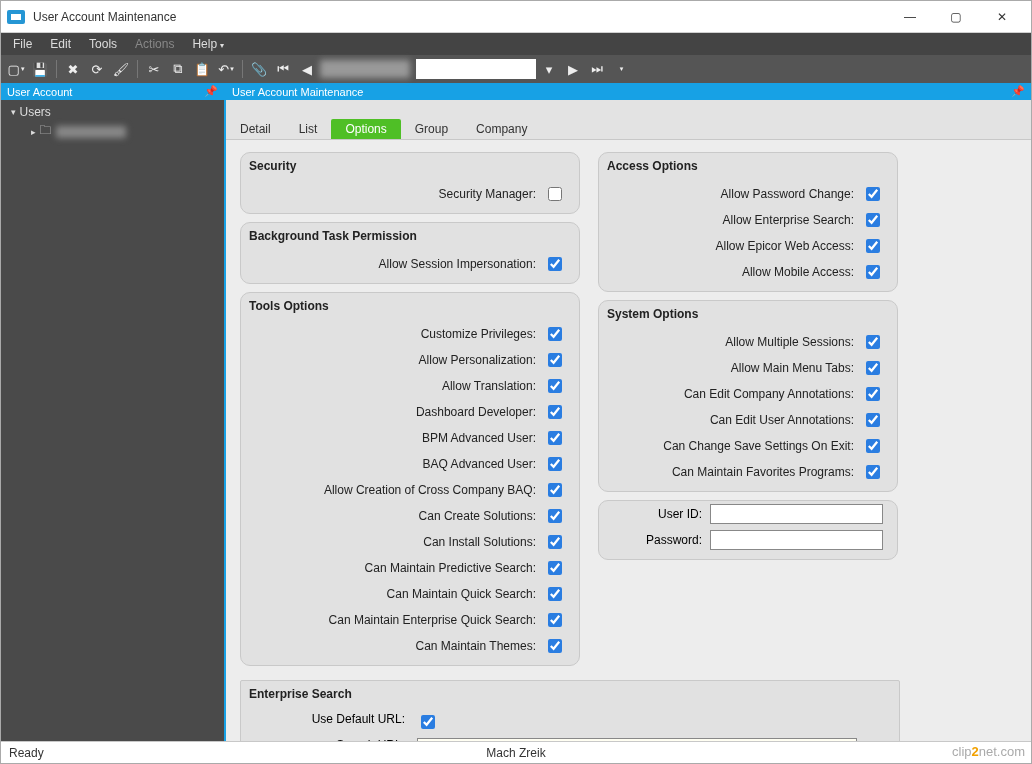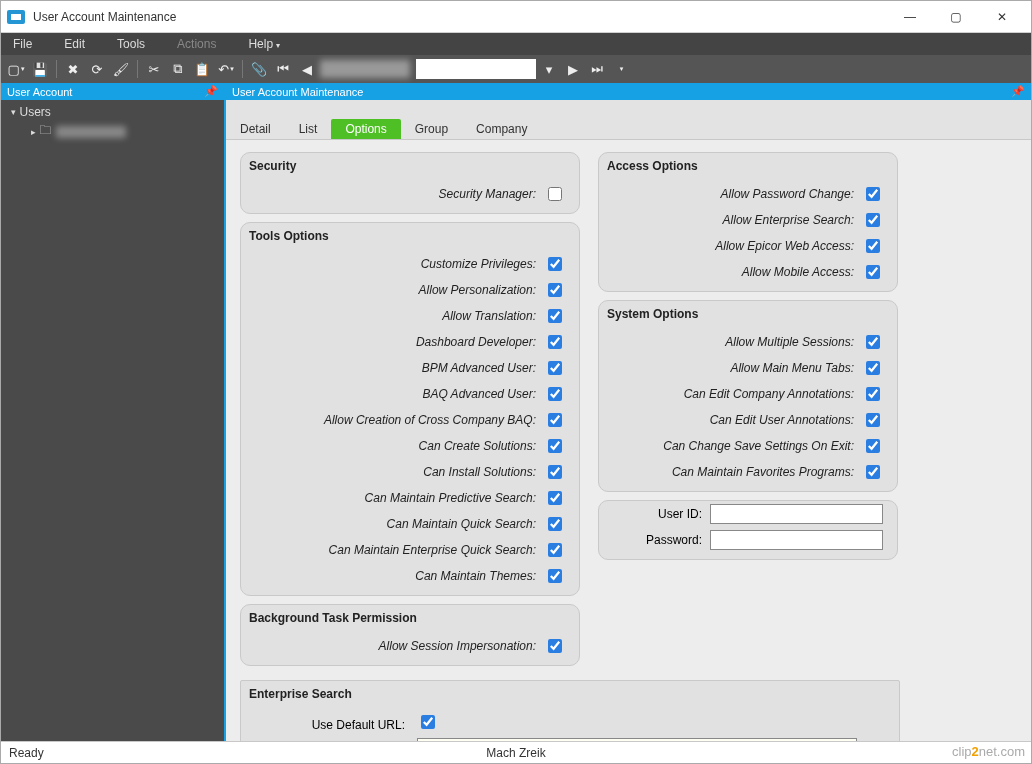--- a/index.html
+++ b/index.html
@@ -6,21 +6,21 @@
   body { margin:0; padding:0; background:#fff; overflow:hidden; }
   .window { width:1032px; height:764px; border:1px solid #aaa; display:flex; flex-direction:column; background:#6d28d9; position:relative;}
   
   .titlebar { height:32px; display:flex; align-items:center; padding:0 6px; background:#fff; border-bottom:1px solid #d0d0d0;}
   .titlebar .appicon { width:18px; height:14px; background:#2596d4; border-radius:2px; margin-right:8px; display:flex; align-items:center; justify-content:center;}
   .titlebar .appicon::after{content:""; width:10px; height:6px; background:#fff;}
   .titlebar .title { font-size:12px; color:#333; flex:1;}
   .winbtns { display:flex; gap:0;}
   .winbtn { width:46px; height:28px; display:flex; align-items:center; justify-content:center; font-size:12px; color:#333;}
   
-  .menubar { height:22px; background:#444; color:#ddd; display:flex; align-items:center; padding:0 4px; font-size:12px; gap:16px;}
+  .menubar { height:22px; background:#444; color:#ddd; display:flex; align-items:center; padding:0 4px; font-size:12px; gap:2px;}
   .menubar .mitem { padding:2px 8px; }
   .menubar .mitem.disabled { color:#888;}
   .menubar .mitem .caret {font-size:8px; margin-left:3px;}
   
   .toolbar { height:28px; background:#555; display:flex; align-items:center; padding:0 4px; gap:2px;}
   .tbtn { width:22px; height:22px; display:flex; align-items:center; justify-content:center; color:#eee; font-size:13px; border-radius:2px; }
   .tbtn .caret{font-size:7px; margin-left:1px;}
   .tsep { width:1px; height:18px; background:#777; margin:0 3px;}
   .navfield { width:120px; height:20px; background:#fff; margin-left:4px;}
   
@@ -40,27 +40,27 @@
   .tabrow { height:40px; background:#e3e3e3; border-bottom:1px solid #c8c8c8; display:flex; align-items:flex-end; font-size:12px; padding-top:2px;}
   .tab { padding:3px 14px; color:#333; }
   .tab.active { background:#4fbf26; color:#fff; border-top-left-radius:2px;border-top-right-radius:2px;}
   .formarea { flex:1; background:#ededed; padding:12px 14px; overflow:auto;}
   .cols { display:flex; gap:18px; align-items:flex-start;}
   .col { width:340px;}
   .colR { width:300px;}
   .section { background:#e1e1e1; border:1px solid #c9c9c9; border-radius:10px; margin-bottom:8px; padding-bottom:6px;}
   .sectitle { font-size:12px; font-weight:bold; padding:6px 8px 8px 8px; color:#222;}
   .row { display:flex; align-items:center; justify-content:flex-end; padding:3px 14px 3px 8px; gap:8px; font-size:12px; color:#222;}
-  .row .lbl { text-align:right; flex:1;font-style:italic;}
+  .row .lbl { text-align:right; flex:1;}
   .row input[type="checkbox"]{ width:14px; height:14px; accent-color:#2a7de1;}
   .rowfield { display:flex; align-items:center; padding:3px 14px 3px 8px; gap:8px; font-size:12px;justify-content:center;}
   .rowfield .lbl { width:95px; text-align:right;}
   .rowfield input[type="text"]{ flex:1; height:20px; border:1px solid #888; padding:0 4px; font-size:12px;}
   .entsection { background:#e1e1e1; border:1px solid #c9c9c9; border-radius:2px; padding-bottom:8px; margin-top:6px; width:660px;}
-  .entrow { display:flex; align-items:flex-end; gap:12px; font-size:12px; padding:3px 14px;}
+  .entrow { display:flex; align-items:flex-start; gap:12px; font-size:12px; padding:3px 14px;}
   .entrow .lbl { width:150px; text-align:right;}
   .entrow input[type="checkbox"]{width:14px;height:14px; accent-color:#2a7de1;}
   .entrow input[type="text"]{ width:440px; height:20px; border:1px solid #888; padding:0 4px; font-size:12px; background:#fffef2;}
   
   .statusbar { height:22px; background:#fff; border-top:1px solid #c8c8c8; display:flex; align-items:center; font-size:12px; color:#333; padding:0 8px; justify-content:space-between;}
   .statusbar .mid{position:absolute; left:50%; transform:translateX(-50%);}
   .watermark { position:absolute; right:6px; bottom:4px; font-size:13px; color:#aaa;}
   .watermark .o{color:#f2a100; font-weight:bold;}
   .blurbox{ width:90px; height:18px; background:#999; filter:blur(3px); border-radius:2px;}
 </style>
@@ -152,81 +152,81 @@
           <div class="col">
             <div class="section">
               <div class="sectitle">Security</div>
               <div class="row">
                 <span class="lbl">Security Manager:</span>
                 <input type="checkbox" style="">
               </div>
             </div>
 
             <div class="section">
-              <div class="sectitle">Tools Options</div>
-              <div class="row">
-                  <span class="lbl">Customize Privileges:</span>
-                  <input type="checkbox" checked="" style="">
-                </div>
-              <div class="row">
-                  <span class="lbl">Allow Personalization:</span>
-                  <input type="checkbox" checked="" style="">
-                </div>
-              <div class="row">
-                  <span class="lbl">Allow Translation:</span>
-                  <input type="checkbox" checked="" style="">
-                </div>
-              <div class="row">
-                  <span class="lbl">Dashboard Developer:</span>
-                  <input type="checkbox" checked="" style="">
-                </div>
-              <div class="row">
-                  <span class="lbl">BPM Advanced User:</span>
-                  <input type="checkbox" checked="" style="">
-                </div>
-              <div class="row">
-                  <span class="lbl">BAQ Advanced User:</span>
-                  <input type="checkbox" checked="" style="">
-                </div>
-              <div class="row">
-                  <span class="lbl">Allow Creation of Cross Company BAQ:</span>
-                  <input type="checkbox" checked="" style="">
-                </div>
-              <div class="row">
-                  <span class="lbl">Can Create Solutions:</span>
-                  <input type="checkbox" checked="" style="">
-                </div>
-              <div class="row">
-                  <span class="lbl">Can Install Solutions:</span>
-                  <input type="checkbox" checked="" style="">
-                </div>
-              <div class="row">
-                  <span class="lbl">Can Maintain Predictive Search:</span>
-                  <input type="checkbox" checked="" style="">
-                </div>
-              <div class="row">
-                  <span class="lbl">Can Maintain Quick Search:</span>
-                  <input type="checkbox" checked="" style="">
-                </div>
-              <div class="row">
-                  <span class="lbl">Can Maintain Enterprise Quick Search:</span>
-                  <input type="checkbox" checked="" style="">
-                </div>
-              <div class="row">
-                  <span class="lbl">Can Maintain Themes:</span>
-                  <input type="checkbox" checked="" style="">
-                </div>
-            </div>
-
-            <div class="section">
               <div class="sectitle">Background Task Permission</div>
               <div class="row">
                 <span class="lbl">Allow Session Impersonation:</span>
                 <input type="checkbox" checked="" style="">
               </div>
+            </div>
+
+            <div class="section">
+              <div class="sectitle">Tools Options</div>
+              <div class="row">
+                  <span class="lbl">Customize Privileges:</span>
+                  <input type="checkbox" checked="" style="">
+                </div>
+              <div class="row">
+                  <span class="lbl">Allow Personalization:</span>
+                  <input type="checkbox" checked="" style="">
+                </div>
+              <div class="row">
+                  <span class="lbl">Allow Translation:</span>
+                  <input type="checkbox" checked="" style="">
+                </div>
+              <div class="row">
+                  <span class="lbl">Dashboard Developer:</span>
+                  <input type="checkbox" checked="" style="">
+                </div>
+              <div class="row">
+                  <span class="lbl">BPM Advanced User:</span>
+                  <input type="checkbox" checked="" style="">
+                </div>
+              <div class="row">
+                  <span class="lbl">BAQ Advanced User:</span>
+                  <input type="checkbox" checked="" style="">
+                </div>
+              <div class="row">
+                  <span class="lbl">Allow Creation of Cross Company BAQ:</span>
+                  <input type="checkbox" checked="" style="">
+                </div>
+              <div class="row">
+                  <span class="lbl">Can Create Solutions:</span>
+                  <input type="checkbox" checked="" style="">
+                </div>
+              <div class="row">
+                  <span class="lbl">Can Install Solutions:</span>
+                  <input type="checkbox" checked="" style="">
+                </div>
+              <div class="row">
+                  <span class="lbl">Can Maintain Predictive Search:</span>
+                  <input type="checkbox" checked="" style="">
+                </div>
+              <div class="row">
+                  <span class="lbl">Can Maintain Quick Search:</span>
+                  <input type="checkbox" checked="" style="">
+                </div>
+              <div class="row">
+                  <span class="lbl">Can Maintain Enterprise Quick Search:</span>
+                  <input type="checkbox" checked="" style="">
+                </div>
+              <div class="row">
+                  <span class="lbl">Can Maintain Themes:</span>
+                  <input type="checkbox" checked="" style="">
+                </div>
             </div>
           </div>
 
           <div class="colR">
             <div class="section">
               <div class="sectitle">Access Options</div>
               <div class="row">
                   <span class="lbl">Allow Password Change:</span>
                   <input type="checkbox" checked="" style="">
                 </div>

